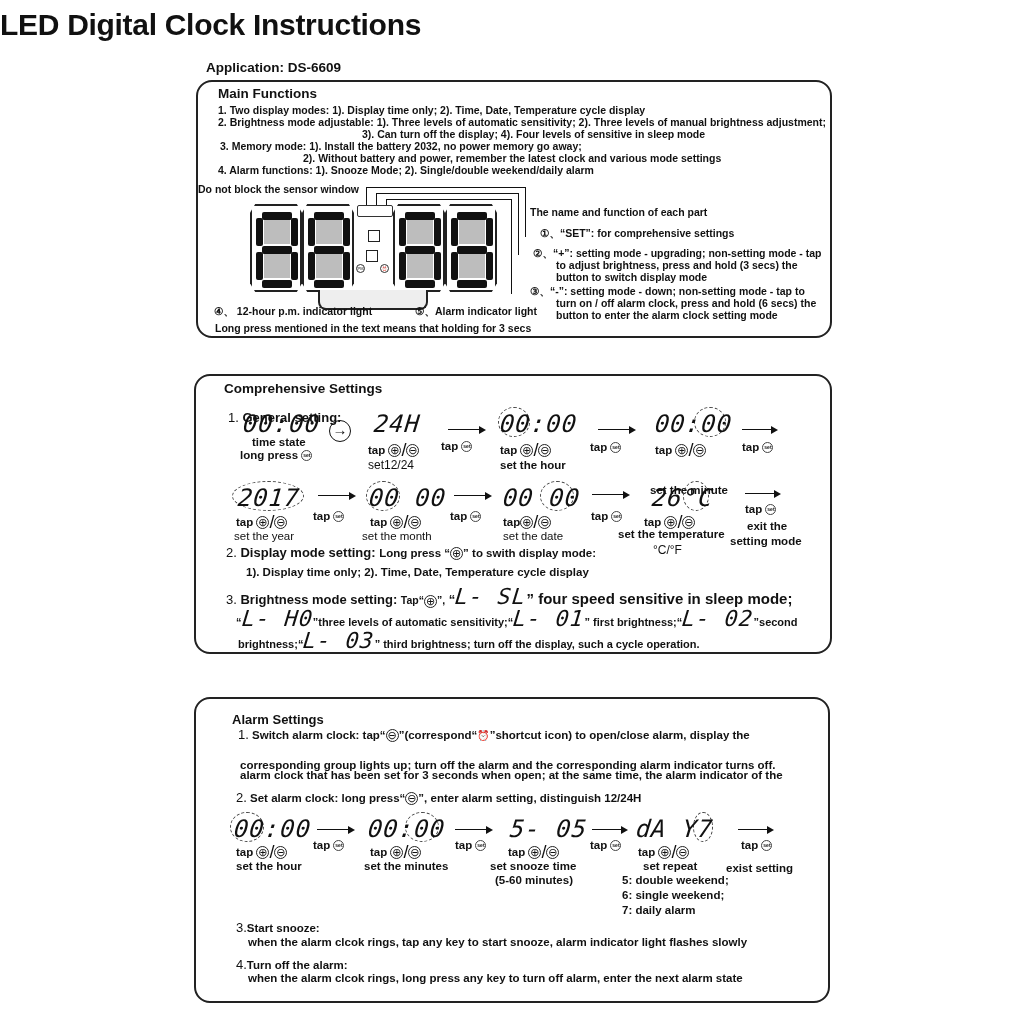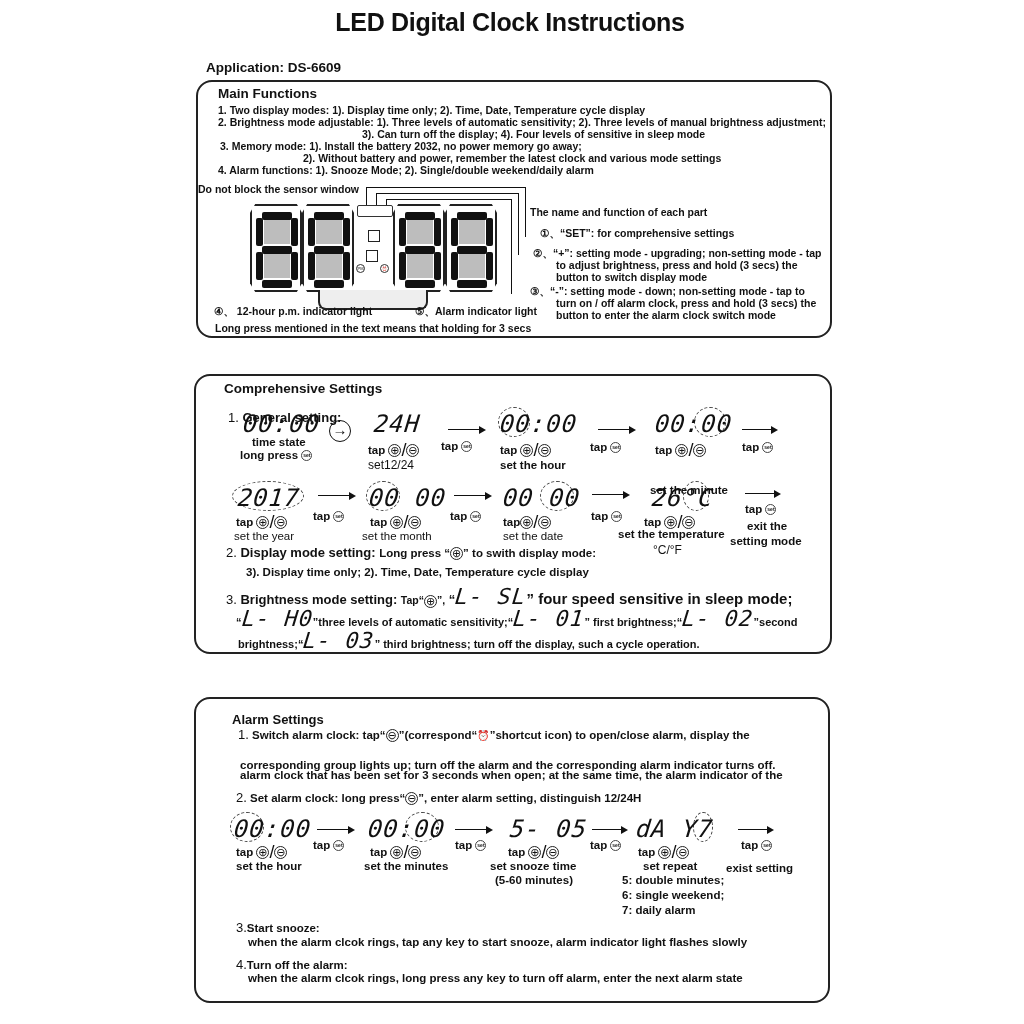--- a/index.html
+++ b/index.html
@@ -1,19 +1,19 @@
 <!DOCTYPE html>
 <html><head>
 <meta charset="utf-8">
 <style>
   * { box-sizing: border-box; margin: 0; padding: 0; }
   html, body { width: 1024px; height: 1024px; background: #ffffff; overflow: hidden; }
   body { position: relative; font-family: "Liberation Sans", sans-serif; color: #111; }
   .abs { position: absolute; white-space: nowrap; }
-  .title { left: 0; width: 1020px; top: 8px; text-align: center; font-size: 25px; font-weight: bold; letter-spacing: -0.3px; }
+  .title { left: 0; width: 1020px; top: 8px; text-align: left; font-size: 30px; font-weight: bold; letter-spacing: -0.3px; }
   .app { left: 206px; top: 60px; font-size: 13.5px; font-weight: bold; }
   .box { position: absolute; border: 2px solid #222; border-radius: 16px; }
   .h2 { font-size: 13.5px; font-weight: bold; }
   .t { font-size: 10.5px; font-weight: bold; }
   .t12 { font-size: 11.5px; font-weight: bold; }
   .seg { font-family: "DejaVu Sans Mono", monospace; font-style: italic; font-weight: normal; color: #111; letter-spacing: 1px; transform: skewX(-6deg); display: inline-block; }
   .dash-circ { border: 1.3px dashed #444; border-radius: 50%; display: inline-block; }
   .circ-btn { display: inline-block; width: 13px; height: 13px; border: 1px solid #222; border-radius: 50%; text-align: center; line-height: 11px; font-size: 11px; font-weight: normal; vertical-align: middle; }
   .set-btn { display: inline-block; width: 11px; height: 11px; border: 1px solid #444; border-radius: 50%; font-size: 5px; line-height: 9px; text-align: center; font-weight: bold; vertical-align: middle; }
   .arrow { position: absolute; height: 1.4px; background: #111; }
@@ -105,22 +105,22 @@
 <div class="line" style="left:386px; top:199px; width:1.3px; height:6px;"></div>
 <div class="line" style="left:386px; top:199px; width:126px; height:1.3px;"></div>
 <div class="line" style="left:511px; top:199px; width:1.3px; height:95px;"></div>
 
 <div class="abs t" style="left:530px; top:206px;">The name and function of each part</div>
 <div class="abs t" style="left:540px; top:227px;"><span>①、</span><span>“SET”:  for comprehensive settings</span></div>
 <div class="abs t" style="left:533px; top:247px;"><span>②、</span><span>“+”: setting mode - upgrading; non-setting mode - tap</span></div>
 <div class="abs t" style="left:556px; top:259px;">to adjust brightness, press and hold (3 secs) the</div>
 <div class="abs t" style="left:556px; top:271px;">button to switch display mode</div>
 <div class="abs t" style="left:530px; top:285px;"><span>③、</span><span>“-”: setting mode - down; non-setting mode - tap to</span></div>
-<div class="abs t" style="left:556px; top:297px;">turn on / off alarm clock, press and hold (3 secs) the</div>
-<div class="abs t" style="left:556px; top:309px;">button to enter the alarm clock switch mode</div>
+<div class="abs t" style="left:556px; top:297px;">turn on / off alarm clock, press and hold (6 secs) the</div>
+<div class="abs t" style="left:556px; top:309px;">button to enter the alarm clock setting mode</div>
 
 <div class="abs t" style="left:214px; top:305px;">④、 12-hour p.m. indicator light</div>
 <div class="abs t" style="left:415px; top:305px;">⑤、Alarm indicator light</div>
 <div class="abs t" style="left:215px; top:322px;">Long press mentioned in the text means that holding for 3 secs</div>
 
 <div class="box" style="left:194px; top:374px; width:638px; height:280px;"></div>
 <div class="abs h2" style="left:224px; top:381px;">Comprehensive Settings</div>
 <div class="abs" style="left:228px; top:397px; font-size:13px;margin-top:13px;"><span>1.</span> <b>General setting:</b></div>
 
 <div class="abs seg" style="left:243px; top:410px; font-size:24px;">00:00</div>
@@ -177,21 +177,21 @@
 <div class="arrow" style="left:745px; top:493px; width:34px;"></div>
 <div class="abs t12" style="left:745px; top:503px;"><span>tap</span> <span class="set-btn">set</span></div>
 <div class="abs t12 center" style="left:747px; top:520px;">exit the</div>
 <div class="abs t12" style="left:730px; top:535px;">setting mode</div>
 
 <div class="abs" style="left:226px; top:545px; font-size:13px;">
   <span>2.</span>
   <b>Display mode setting:</b>
   <b style="font-size:11.5px;"><span>Long press “</span><span class="circ-btn">⊕</span><span>” to swith display mode:</span></b>
 </div>
-<div class="abs t12" style="left:246px; top:566px;">3). Display time only; 2). Time, Date, Temperature cycle display</div>
+<div class="abs t12" style="left:246px; top:566px;">1). Display time only; 2). Time, Date, Temperature cycle display</div>
 
 <div class="abs" style="left:226px; top:584px; font-size:13px;">
   <span>3.</span>
   <b>Brightness mode setting:</b>
   <b style="font-size:10.5px;"><span>Tap“</span><span class="circ-btn">⊕</span><span>”,</span></b>
   <b>“</b><span class="seg" style="font-size:22px;">L- SL</span><b style="font-size:15px;">” four speed sensitive in sleep mode;</b>
 </div>
 <div class="abs" style="left:236px; top:606px; font-size:11px; font-weight:bold;">
   “<span class="seg" style="font-size:22px; font-weight:normal;">L- H0</span>”<span>three levels of automatic sensitivity;</span>“<span class="seg" style="font-size:22px; font-weight:normal;">L- 01</span>”
   <span>first brightness;</span>“<span class="seg" style="font-size:22px; font-weight:normal;">L- 02</span>”<span>second</span>
@@ -232,21 +232,21 @@
 <div class="abs t12" style="left:508px; top:842px;"><span>tap</span> <span class="circ-btn">⊕</span><span class="slash">/</span><span class="circ-btn">⊖</span></div>
 <div class="abs t12" style="left:490px; top:860px;">set snooze time</div>
 <div class="abs t12" style="left:495px; top:874px;">(5-60 minutes)</div>
 <div class="abs t12" style="left:590px; top:839px;"><span>tap</span> <span class="set-btn">set</span></div>
 <div class="arrow" style="left:592px; top:829px; width:34px;"></div>
 
 <div class="abs" style="left:693px; top:812px;"><span class="dash-circ" style="width:20px; height:30px;"></span></div>
 <div class="abs seg" style="left:636px; top:815px; font-size:24px;">dA Y7</div>
 <div class="abs t12" style="left:638px; top:842px;"><span>tap</span> <span class="circ-btn">⊕</span><span class="slash">/</span><span class="circ-btn">⊖</span></div>
 <div class="abs t12" style="left:643px; top:860px;">set repeat</div>
-<div class="abs t12" style="left:622px; top:874px;">5: double minutes;</div>
+<div class="abs t12" style="left:622px; top:874px;">5: double weekend;</div>
 <div class="abs t12" style="left:622px; top:889px;">6: single weekend;</div>
 <div class="abs t12" style="left:622px; top:904px;">7: daily alarm</div>
 <div class="arrow" style="left:738px; top:829px; width:34px;"></div>
 <div class="abs t12" style="left:741px; top:839px;"><span>tap</span> <span class="set-btn">set</span></div>
 <div class="abs t12" style="left:726px; top:862px;">exist setting</div>
 
 <div class="abs" style="left:236px; top:920px; font-size:11.5px; font-weight:bold;"><span style="font-weight:normal; font-size:13px;">3.</span><span>Start snooze:</span></div>
 <div class="abs t12" style="left:248px; top:936px;">when the alarm clcok rings, tap any key to start snooze, alarm indicator light flashes slowly</div>
 <div class="abs" style="left:236px; top:957px; font-size:11.5px; font-weight:bold;"><span style="font-weight:normal; font-size:13px;">4.</span><span>Turn off the alarm:</span></div>
 <div class="abs t12" style="left:248px; top:972px;">when the alarm clcok rings, long press any key to turn off alarm, enter the next alarm state</div>

